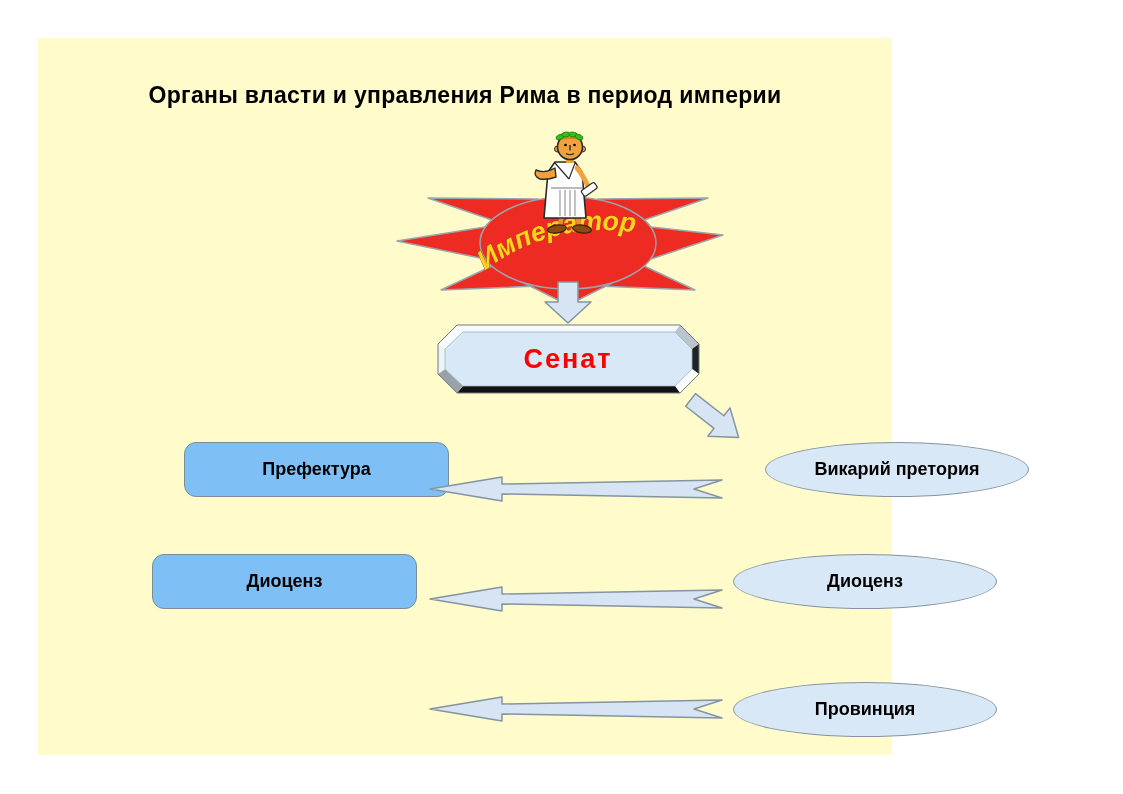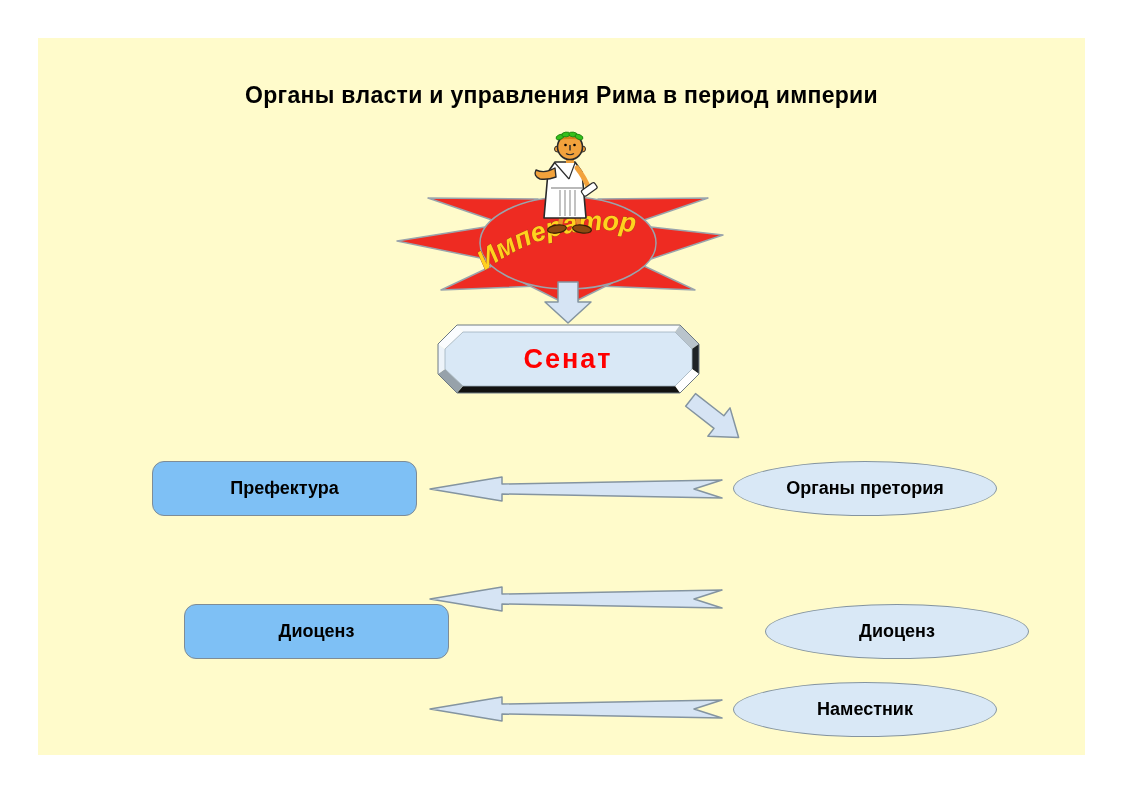--- a/index.html
+++ b/index.html
@@ -1,34 +1,34 @@
 <!DOCTYPE html>
 <html><head>
 <meta charset="utf-8">
 <style>
   * { margin: 0; padding: 0; box-sizing: border-box; }
   html, body { width: 1123px; height: 794px; background: #ffffff; overflow: hidden;
     font-family: "Liberation Sans", sans-serif; }
-  #slide { position: absolute; left: 38px; top: 38px; width: 1047px; height: 717px;
+  #slide { position: absolute; left: 38px; top: 38px; width: 854px; height: 717px;
     background: #FFFBCB; }
   .abs { position: absolute; }
   #title { left: 0; top: 44px; width: 100%; text-align: center;
     font-size: 23px; font-weight: bold; color: #000; letter-spacing: 0.3px; }
   
   .level-box { left: 114px; width: 265px; height: 55px; background: #7EC0F5;
     border: 1.6px solid #7E8C96; border-radius: 12px;
     display: flex; align-items: center; justify-content: center;
     font-size: 18px; font-weight: bold; color: #000; }
   .level-ellipse { left: 695px; width: 264px; height: 55px; background: #D9E8F6;
     border: 1.6px solid #8494A0; border-radius: 50%;
     display: flex; align-items: center; justify-content: center;
     font-size: 18px; font-weight: bold; color: #000; }
   .level-arrow { left: 390px; width: 296px; height: 30px; }
-  .row1 { top: 423px; } .row1a { top: 436px; }
-  .row2 { top: 566px; margin-left: 32px; } .row2a { top: 546px; }
+  .row1 { top: 404px; margin-left: 32px; } .row1a { top: 436px; }
+  .row2 { top: 516px; } .row2a { top: 546px; }
   .row3 { top: 644px; } .row3a { top: 656px; }
   svg { display: block; overflow: visible; }
   .shape-fill { fill: #D6E4F4; stroke: #8494A0; stroke-width: 1.5; stroke-linejoin: round; }
   .burst-fill { fill: #EE2B22; stroke: #9AA4AC; stroke-width: 1.5; stroke-linejoin: round; }
   #senate-text { font-size: 27px; font-weight: bold; letter-spacing: 2px; fill: #FF0000; }
   #imp-text { font-size: 27px; font-weight: bold; font-style: italic; fill: #FFD21E;
     stroke: #A5391B; stroke-width: 0.7; paint-order: stroke; }
 </style>
 </head>
 <body>
@@ -102,26 +102,26 @@
   </svg>
 
   <svg class="abs" style="left:645px; top:362px; transform: rotate(38deg);" width="64" height="38" viewBox="0 0 64 38">
     <polygon class="shape-fill" points="1,11 37,11 37,1 62,19 37,37 37,27 1,27"></polygon>
   </svg>
 
   <div class="abs level-box row1">Префектура</div>
   <svg class="abs level-arrow row1a" width="296" height="30" viewBox="0 0 296 30">
     <polygon class="shape-fill" points="2,15 74,3 74,10 294,6 266,15 294,24 74,20 74,27"></polygon>
   </svg>
-  <div class="abs level-ellipse row1">Органы претория</div>
+  <div class="abs level-ellipse row1">Викарий претория</div>
 
   <div class="abs level-box row2">Диоценз</div>
   <svg class="abs level-arrow row2a" width="296" height="30" viewBox="0 0 296 30">
     <polygon class="shape-fill" points="2,15 74,3 74,10 294,6 266,15 294,24 74,20 74,27"></polygon>
   </svg>
   <div class="abs level-ellipse row2">Диоценз</div>
 
   <svg class="abs level-arrow row3a" width="296" height="30" viewBox="0 0 296 30">
     <polygon class="shape-fill" points="2,15 74,3 74,10 294,6 266,15 294,24 74,20 74,27"></polygon>
   </svg>
-  <div class="abs level-ellipse row3">Наместник</div>
+  <div class="abs level-ellipse row3">Провинция</div>
 
 </div>
 
 </body></html>

